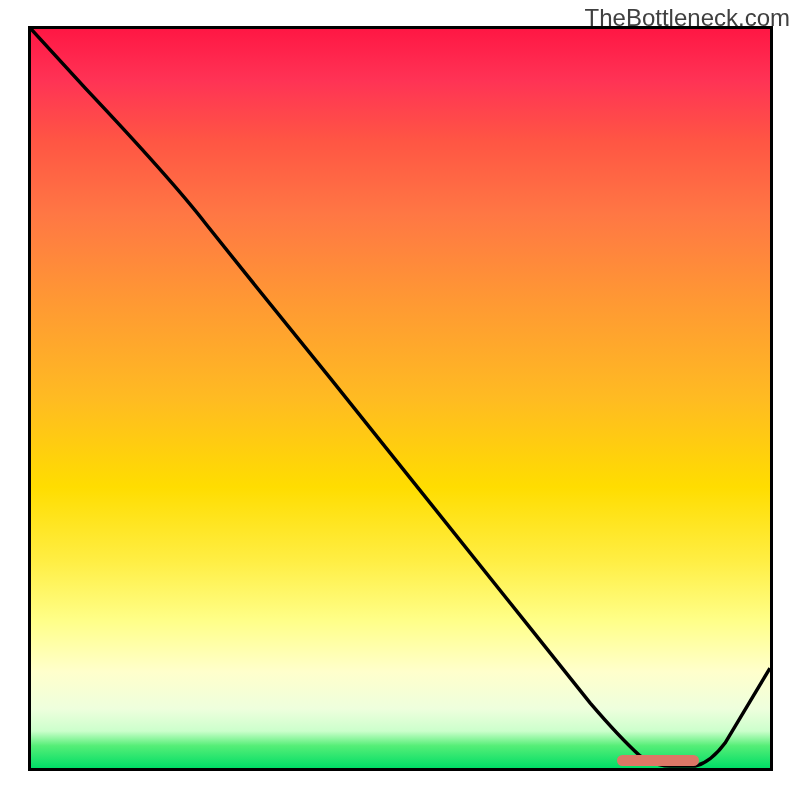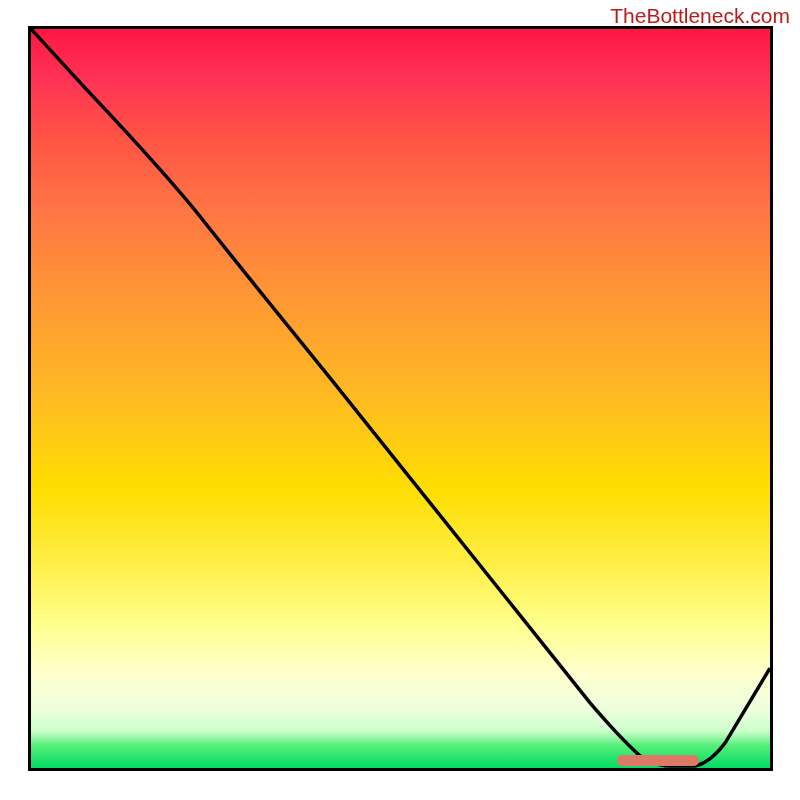--- a/index.html
+++ b/index.html
@@ -11,22 +11,22 @@
       width: 800px;
       height: 800px;
       background: #ffffff;
       position: relative;
       font-family: Arial, sans-serif;
     }
     .watermark {
       position: absolute;
       top: 4px;
       right: 10px;
-      font-size: 21px;
-      color: #b91c1c;
+      font-size: 24px;
+      color: #404040;
       font-weight: 500;
       z-index: 10;
     }
     .chart-container {
       position: absolute;
       top: 26px;
       left: 28px;
       width: 745px;
       height: 745px;
       border: 3px solid #000000;

